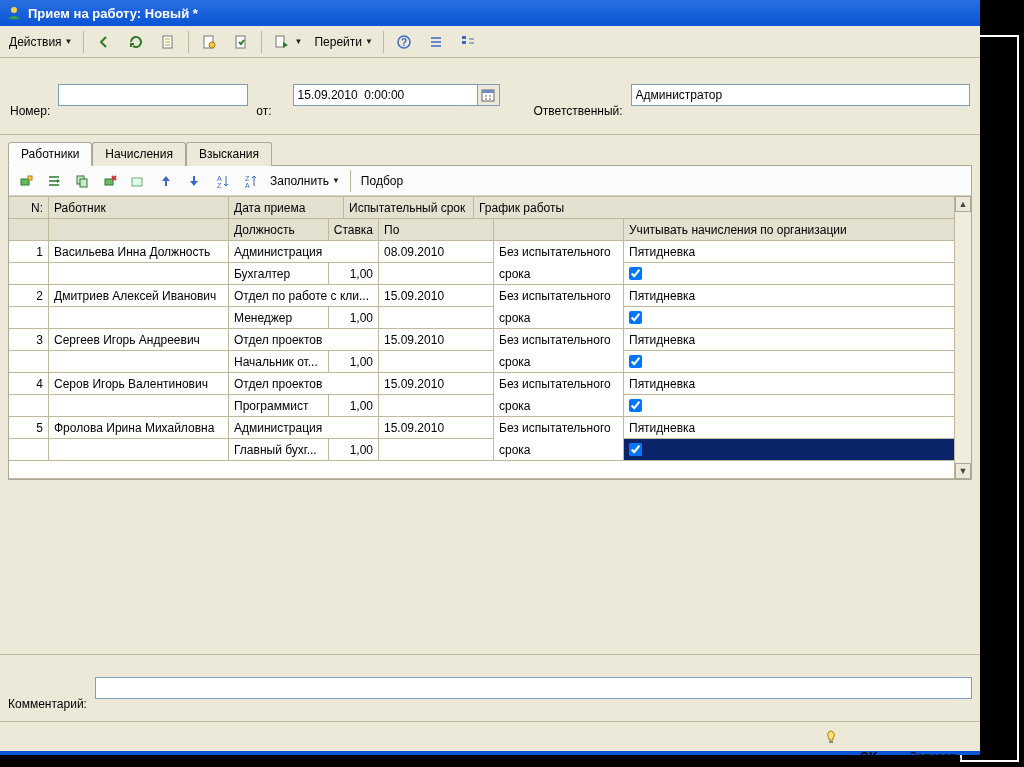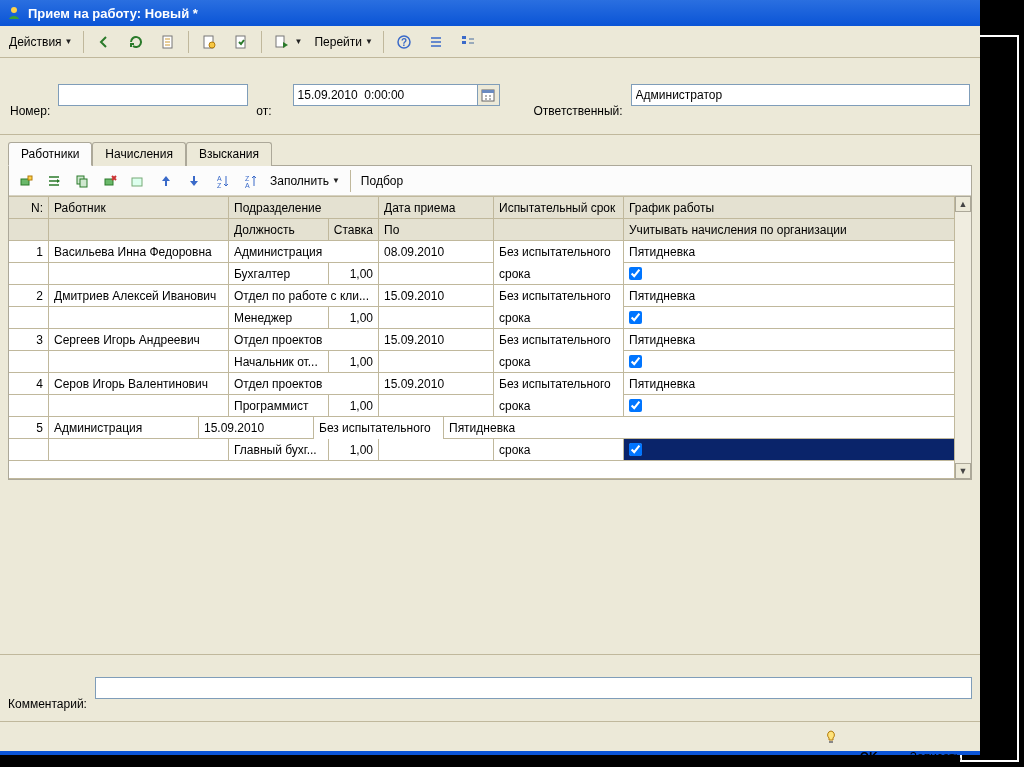--- a/index.html
+++ b/index.html
@@ -418,41 +418,40 @@
       </button>
     </div>
 
     <div class="grid-wrap">
       <div class="grid-body-col">
         <div class="grid">
 
           <div class="grid-row grid-header">
             <div class="cell col-n">N:</div>
             <div class="cell col-emp">Работник</div>
-            <div class="cell" style="width:150px">Подразделение</div>
             <div class="cell col-date">Дата приема</div>
             <div class="cell col-trial">Испытательный срок</div>
             <div class="cell col-sched">График работы</div>
           </div>
 
           <div class="grid-row grid-header2">
             <div class="cell col-n"></div>
             <div class="cell col-emp"></div>
             <div class="cell col-dep">Должность</div>
             <div class="cell col-pos">Ставка</div>
             <div class="cell col-date">По</div>
             <div class="cell col-trial"></div>
             <div class="cell col-sched">Учитывать начисления по организации</div>
           </div>
 
           <div id="grid-body">
               <div class="body-group">
                 <div class="grid-row">
                   <div class="cell col-n">1</div>
-                  <div class="cell col-emp">Васильева Инна Федоровна</div>
+                  <div class="cell col-emp">Васильева Инна Должность</div>
                   <div class="cell" style="width:150px">Администрация</div>
                   <div class="cell col-date">08.09.2010</div>
                   <div class="cell col-trial" style="border-bottom:none">Без испытательного</div>
                   <div class="cell col-sched">Пятидневка</div>
                 </div>
                 <div class="grid-row">
                   <div class="cell col-n"></div>
                   <div class="cell col-emp"></div>
                   <div class="cell col-dep">Бухгалтер</div>
                   <div class="cell col-pos">1,00</div>
@@ -522,20 +521,21 @@
                   <div class="cell col-date"></div>
                   <div class="cell col-trial">срока</div>
                   <div class="cell col-sched bool-cell ">
                     <input type="checkbox" checked="" style="">
                   </div>
                 </div>
               </div>
               <div class="body-group selected-row">
                 <div class="grid-row">
                   <div class="cell col-n">5</div>
+                  <div class="cell col-emp">Фролова Ирина Михайловна</div>
                   <div class="cell" style="width:150px">Администрация</div>
                   <div class="cell col-date">15.09.2010</div>
                   <div class="cell col-trial" style="border-bottom:none">Без испытательного</div>
                   <div class="cell col-sched">Пятидневка</div>
                 </div>
                 <div class="grid-row">
                   <div class="cell col-n"></div>
                   <div class="cell col-emp"></div>
                   <div class="cell col-dep">Главный бухг...</div>
                   <div class="cell col-pos">1,00</div>

